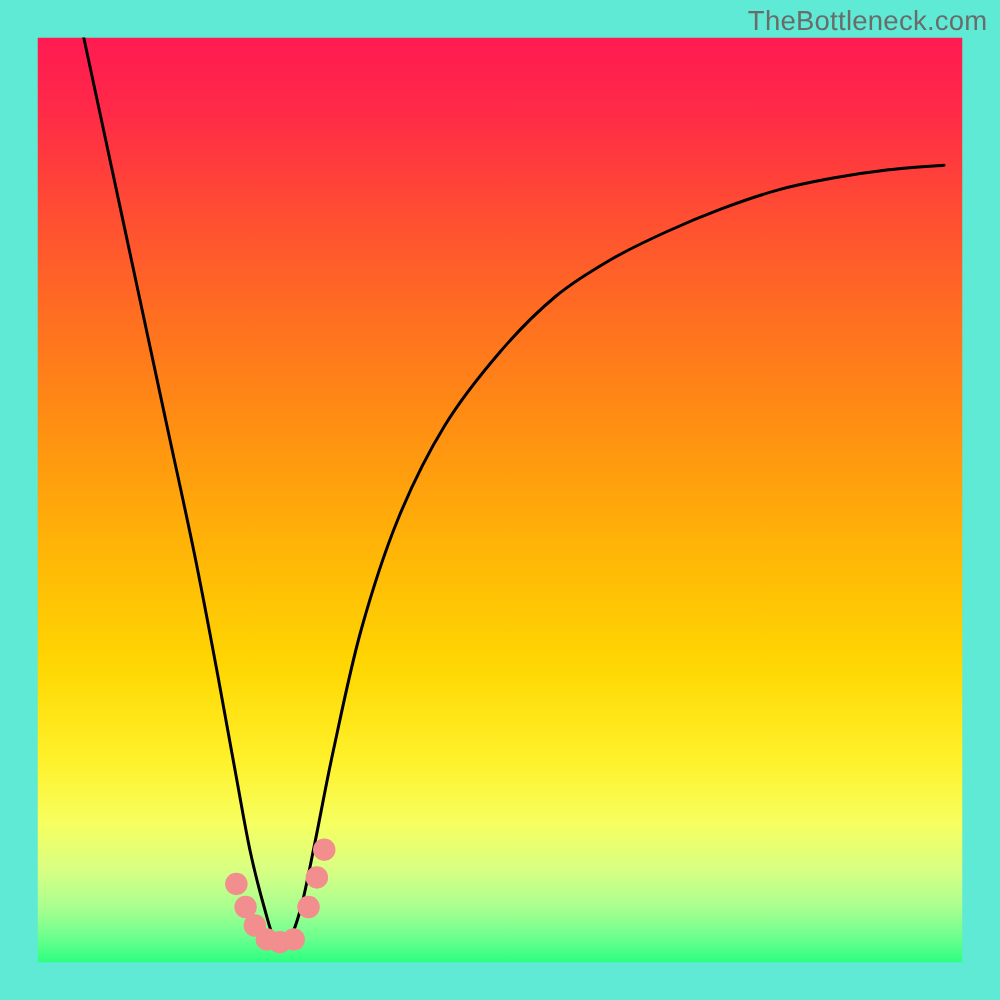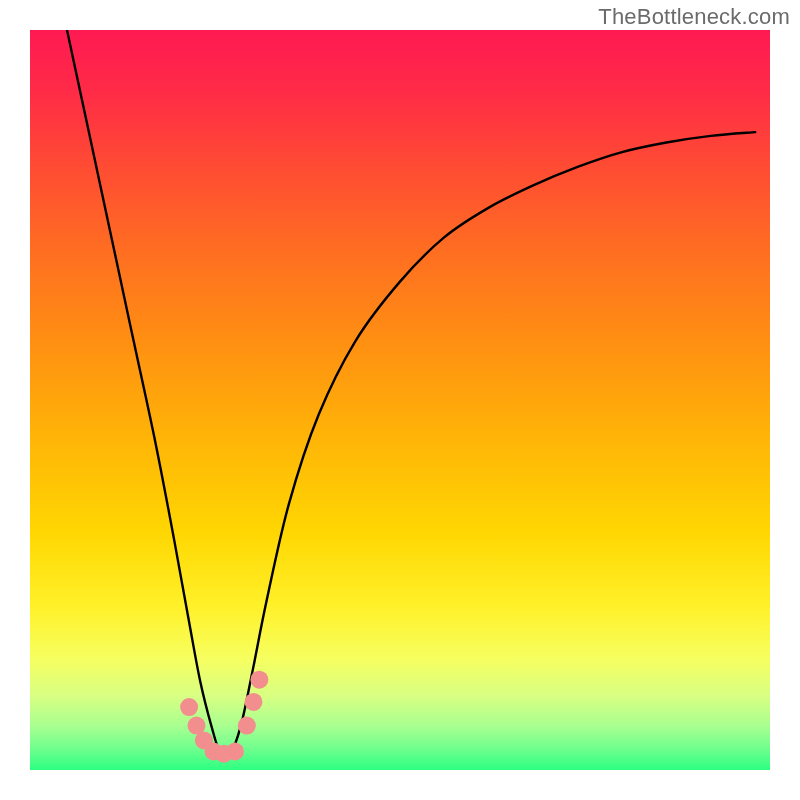--- a/index.html
+++ b/index.html
@@ -10,21 +10,21 @@
     background: #000;
     font-family: Arial, Helvetica, sans-serif;
     overflow: hidden;
   }
   .frame {
     position: absolute;
     top: 0;
     left: 0;
     width: 800px;
     height: 800px;
-    background: #ffffff;
+    background: #5eead4;
   }
   .plot {
     position: absolute;
     left: 30px;
     top: 30px;
     width: 740px;
     height: 740px;
   }
   .watermark {
     position: absolute;

